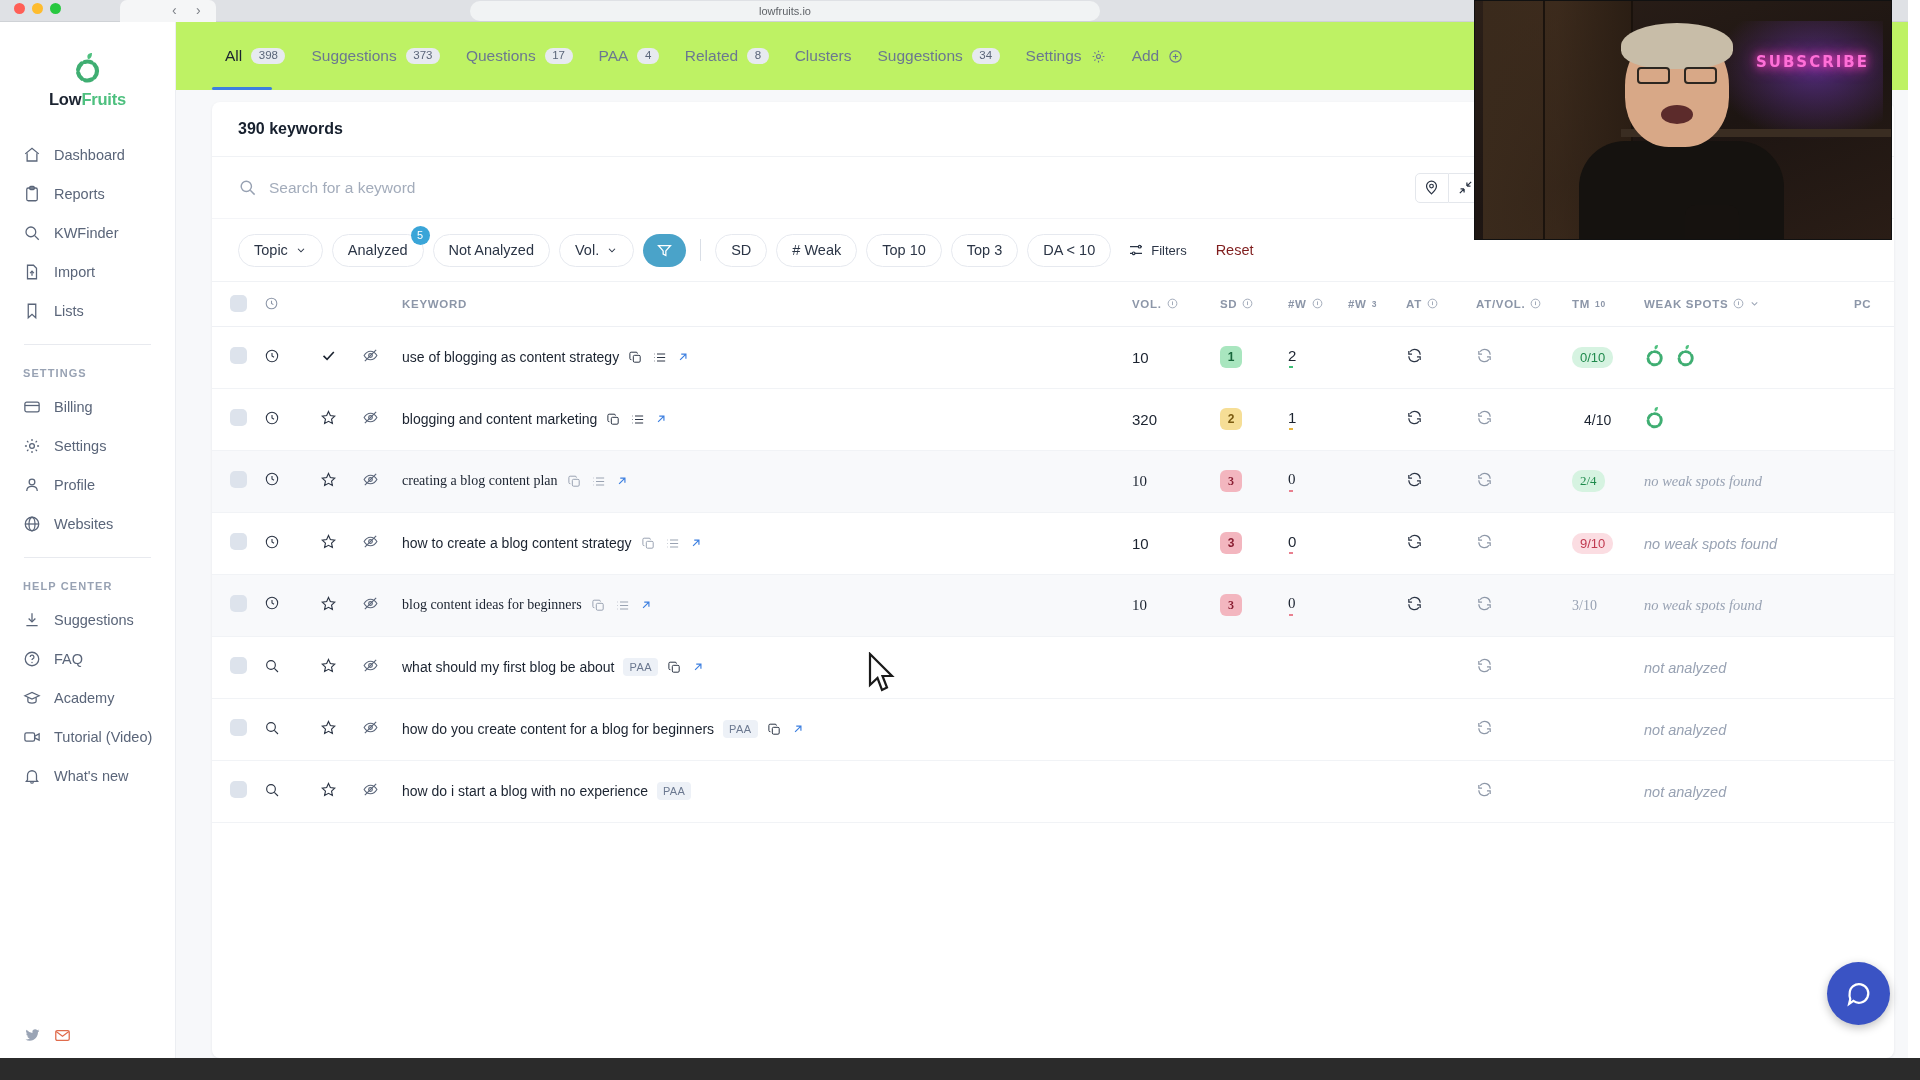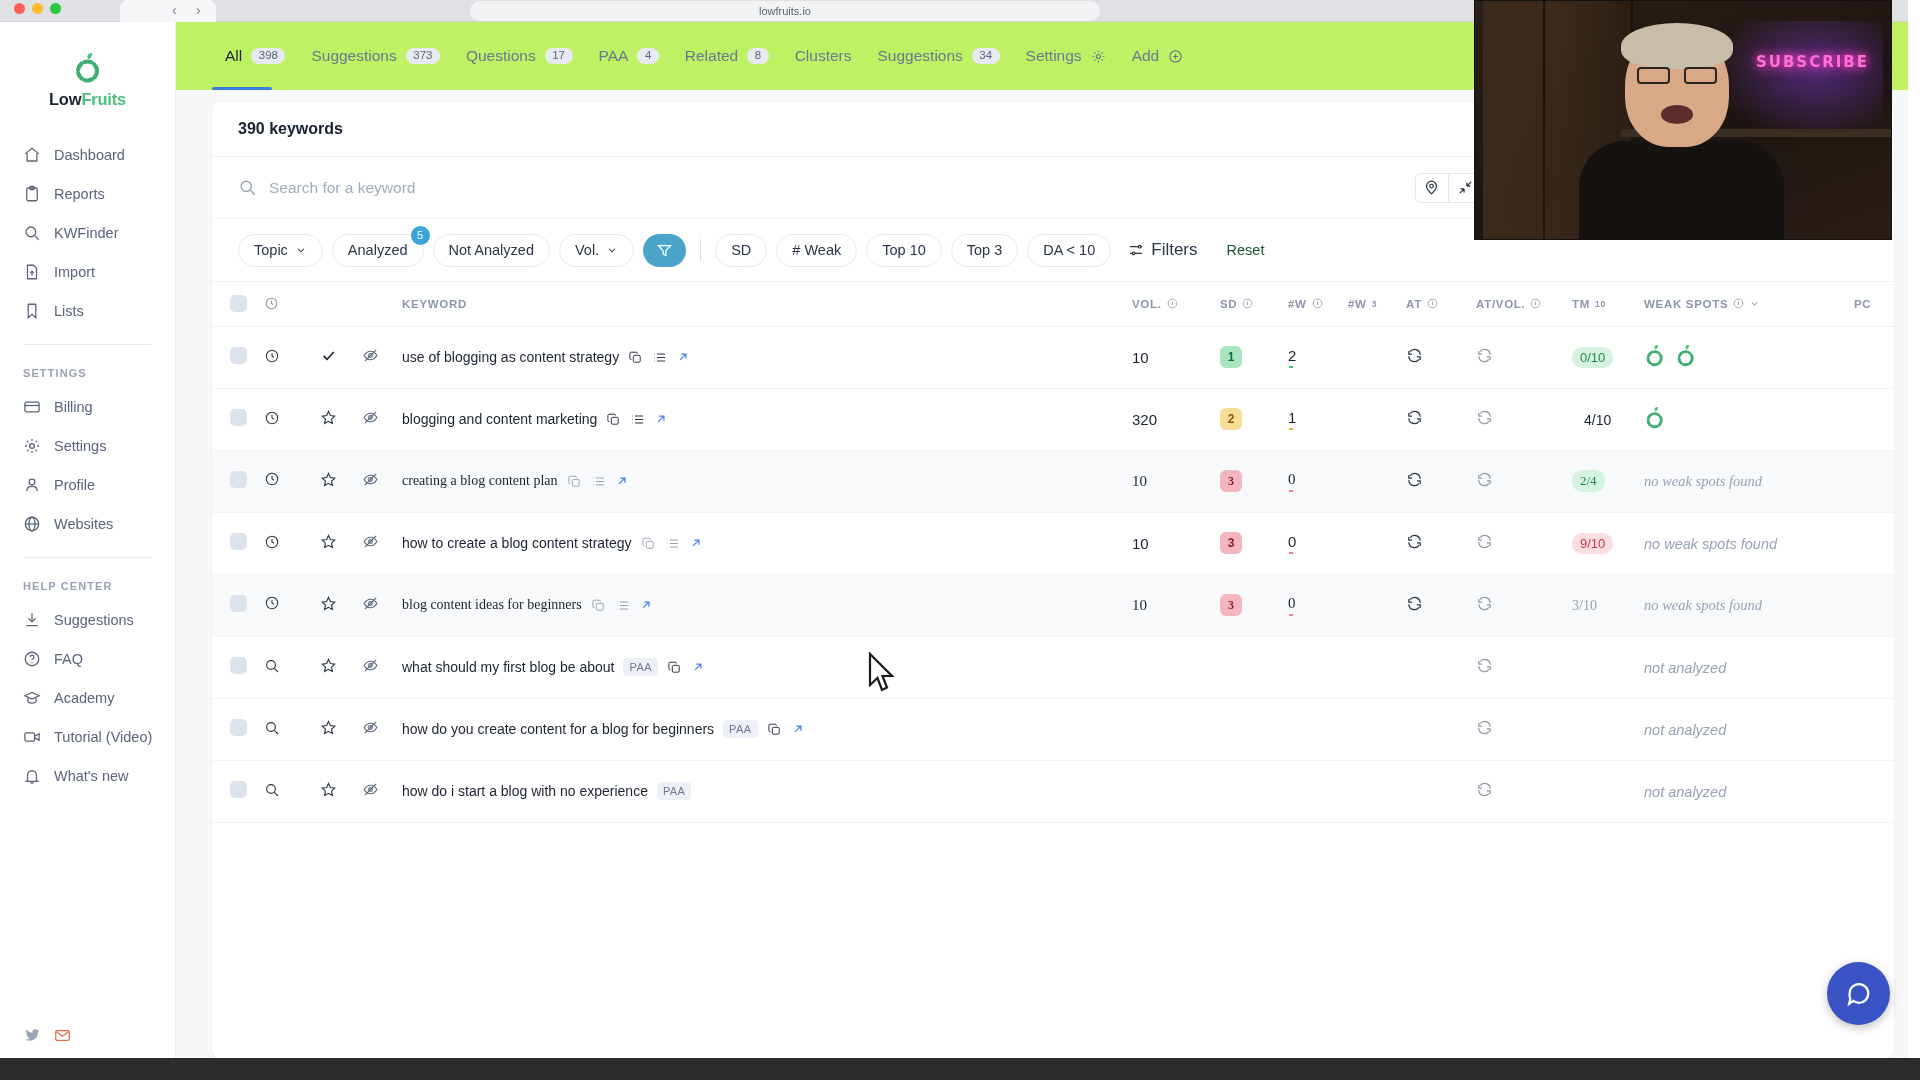--- a/index.html
+++ b/index.html
@@ -171,23 +171,23 @@
     display: flex; align-items: center; justify-content: center;
   }
   .chip-funnel {
     width: 43px; height: 33px; border-radius: 17px;
     background: #4aa3c9; display: flex; align-items: center; justify-content: center;
     cursor: pointer;
   }
   .divider-v { width: 1px; height: 22px; background: #d9dee6; margin: 0 5px; }
   .filters-btn {
     display: flex; align-items: center; gap: 7px;
-    font-size: 17px; color: #2b3546; cursor: pointer; margin-left: 8px;
-  }
-  .reset-btn { font-size: 14.5px; color: #14532d; cursor: pointer; margin-left: 20px; }
+    font-size: 13px; color: #2b3546; cursor: pointer; margin-left: 8px;
+  }
+  .reset-btn { font-size: 14.5px; color: #7f1d1d; cursor: pointer; margin-left: 20px; }
 
   
   .tbl-wrap { flex: 1; overflow: hidden; }
   table.kw { width: 100%; border-collapse: collapse; table-layout: fixed; }
   table.kw thead th {
     font-size: 11.5px; letter-spacing: .7px; font-weight: 600;
     color: #8c96a8; text-align: left; height: 44px;
     border-bottom: 1px solid #eef0f4; padding: 0; vertical-align: middle;
     white-space: nowrap;
   }

